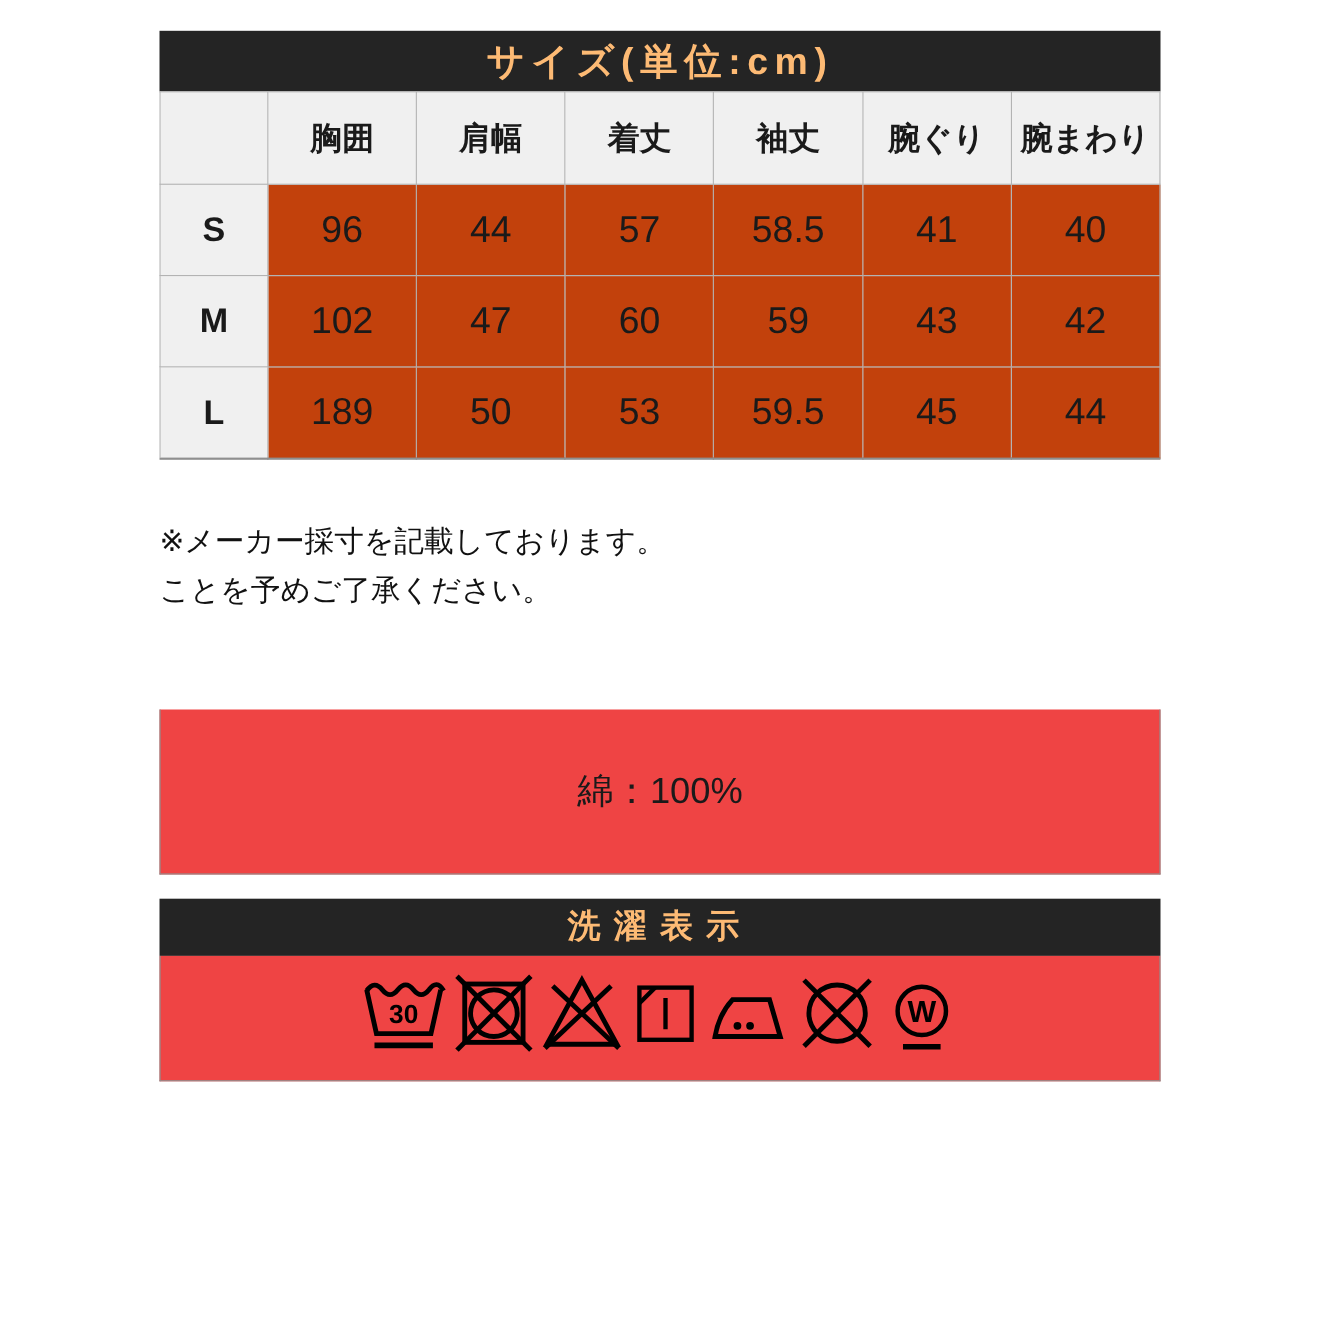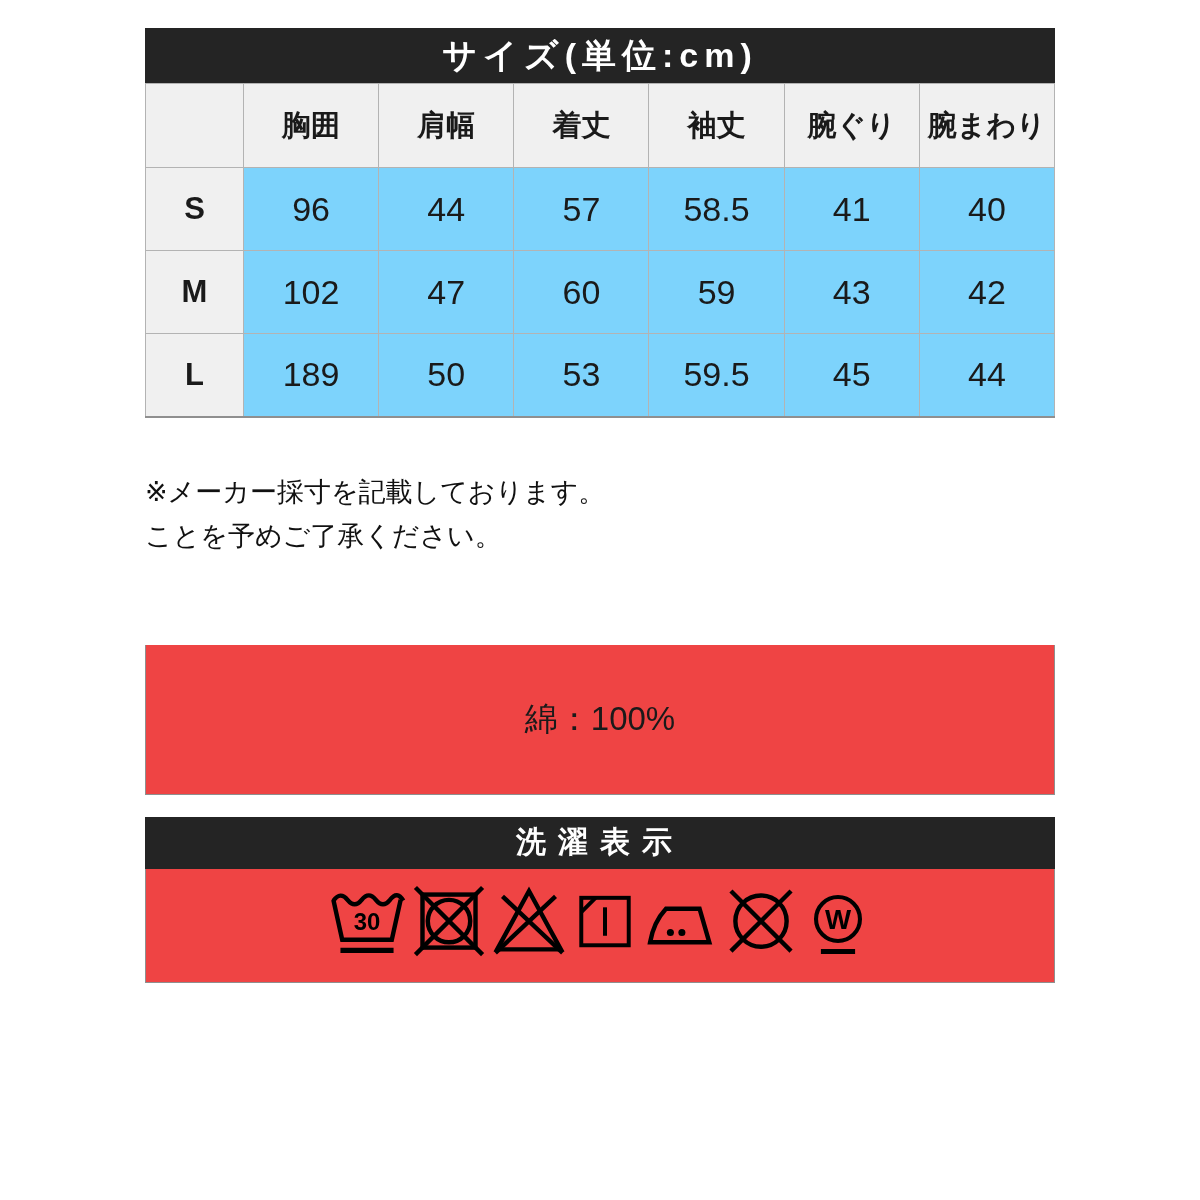--- a/index.html
+++ b/index.html
@@ -11,42 +11,42 @@
     color: #1a1a1a;
   }
   .content {
     position: absolute;
     left: 145px; top: 28px;
     width: 910px;
   }
   
   .bar {
     background: #242424;
-    color: #ffffff;
+    color: #fdba74;
     display: flex; align-items: center; justify-content: center;
     font-weight: bold;
   }
   .bar-size { height: 55px; font-size: 34px; letter-spacing: 6px; }
   .bar-sub  { height: 52px; font-size: 30px; letter-spacing: 12px; }
 
   
   table.size-table {
     width: 910px;
     border-collapse: collapse;
     table-layout: fixed;
   }
   table.size-table th, table.size-table td {
     border: 1px solid #b3b3b3;
     text-align: center; vertical-align: middle;
   }
   table.size-table { border-bottom: 2px solid #8f8f8f; }
   table.size-table thead th { height: 84px; background: #f0f0f0; font-size: 29px; font-weight: bold; }
   table.size-table tbody tr { height: 83px; }
   table.size-table tbody th { background: #f0f0f0; font-size: 31px; font-weight: bold; }
-  table.size-table td { background: #7dd3fc; font-size: 34px; font-weight: 400; }
+  table.size-table td { background: #c2410c; font-size: 34px; font-weight: 400; }
   .col-label { width: 98px; }
 
   
   .notes { margin-top: 52px; font-size: 27px; line-height: 44px; color: #111111; }
 
   
   .material-section { margin-top: 87px; }
   .laundry-section  { margin-top: 22px; }
   .box {
     border: 1px solid #8f8f8f;

